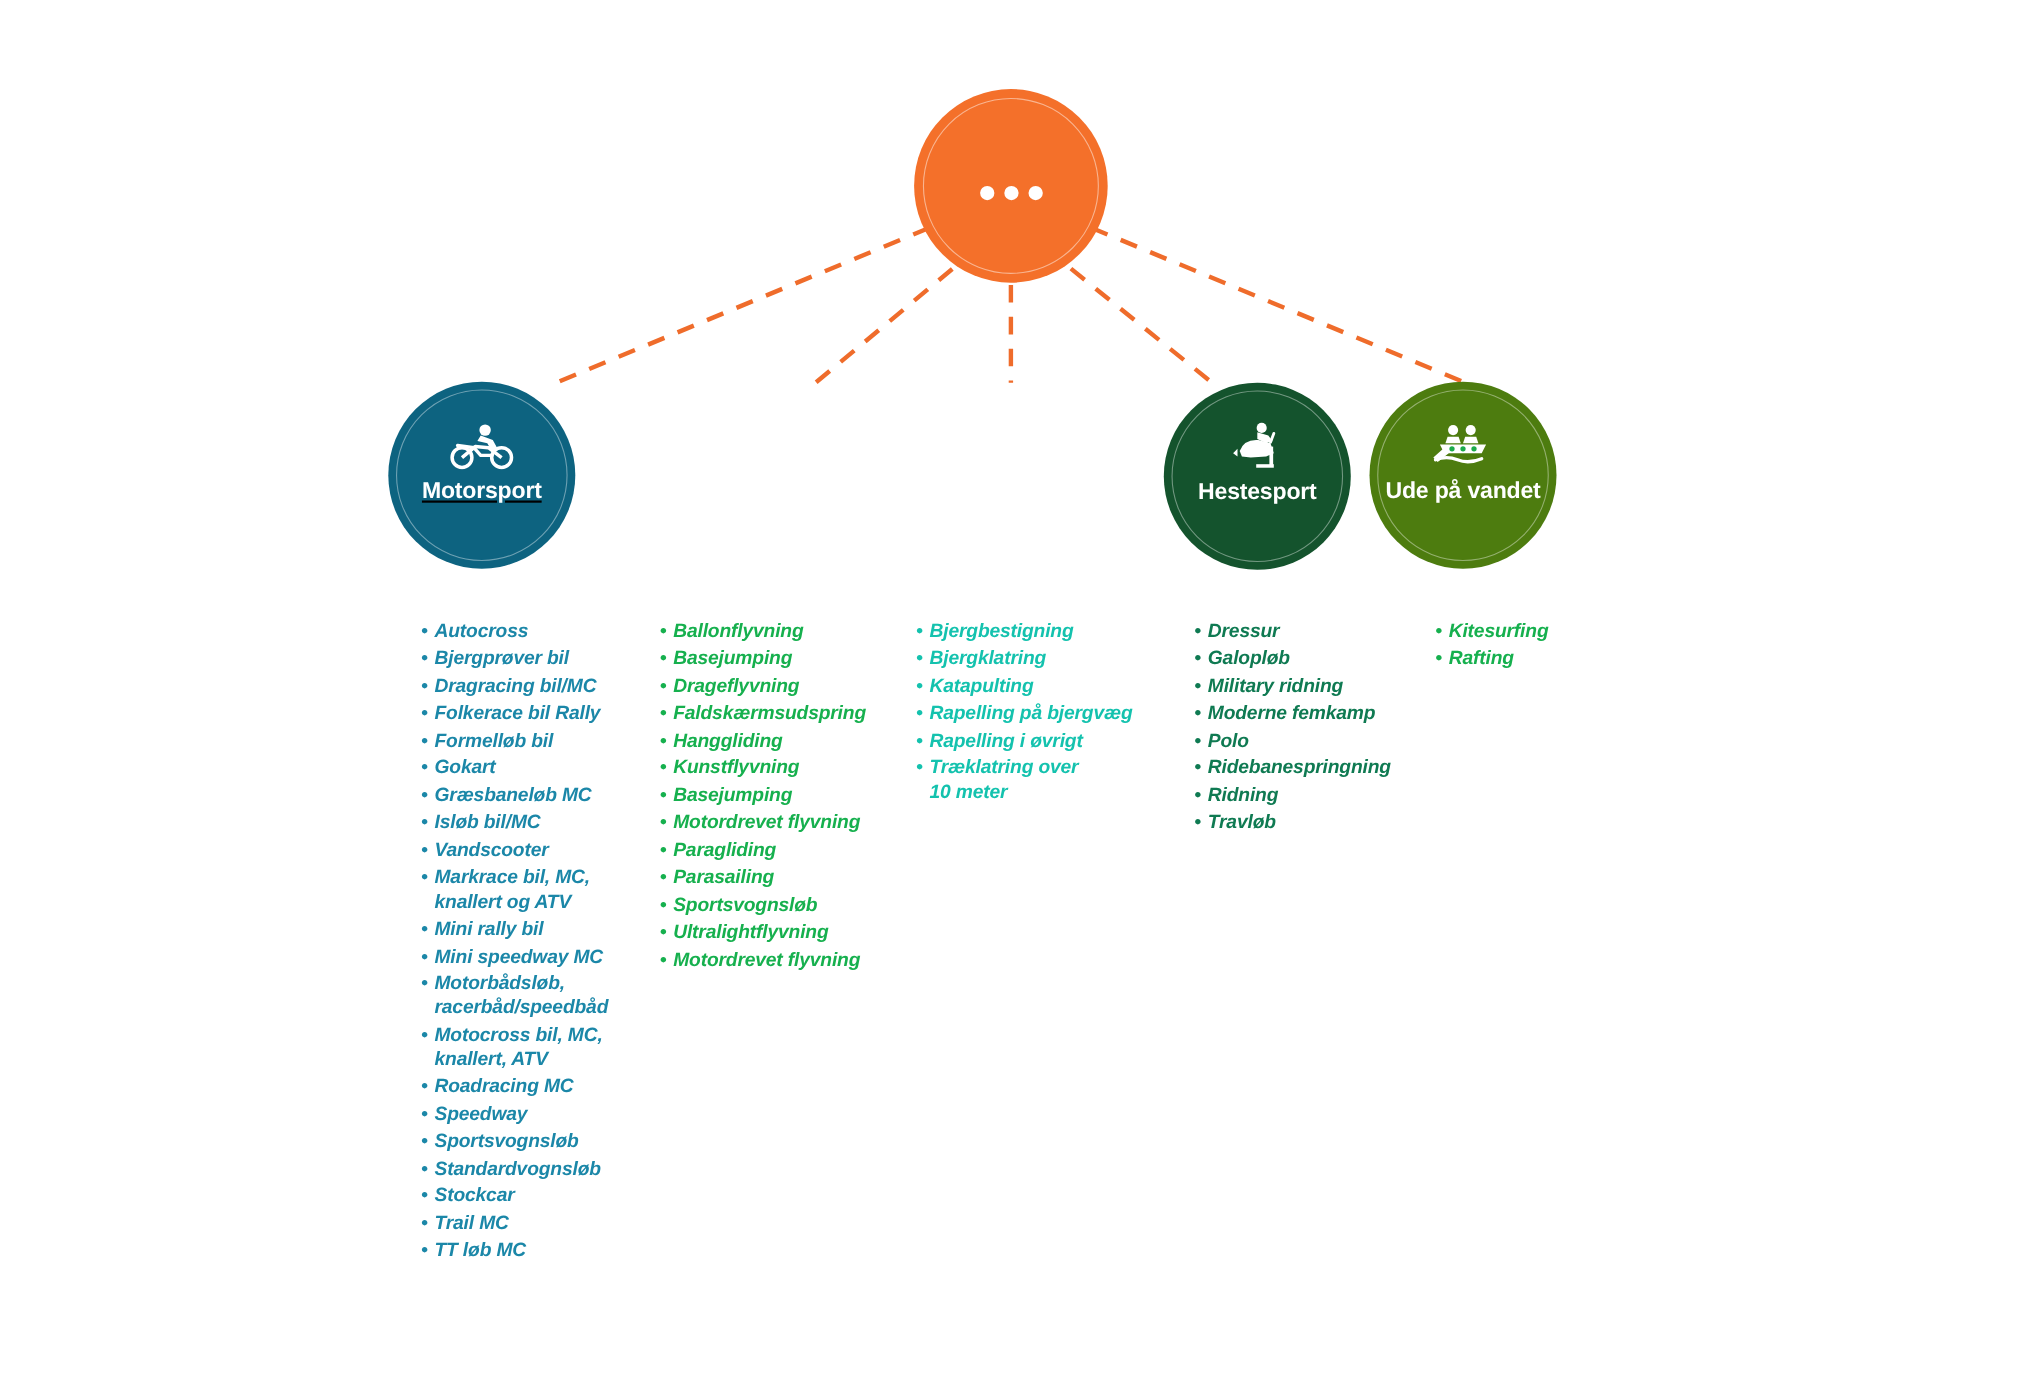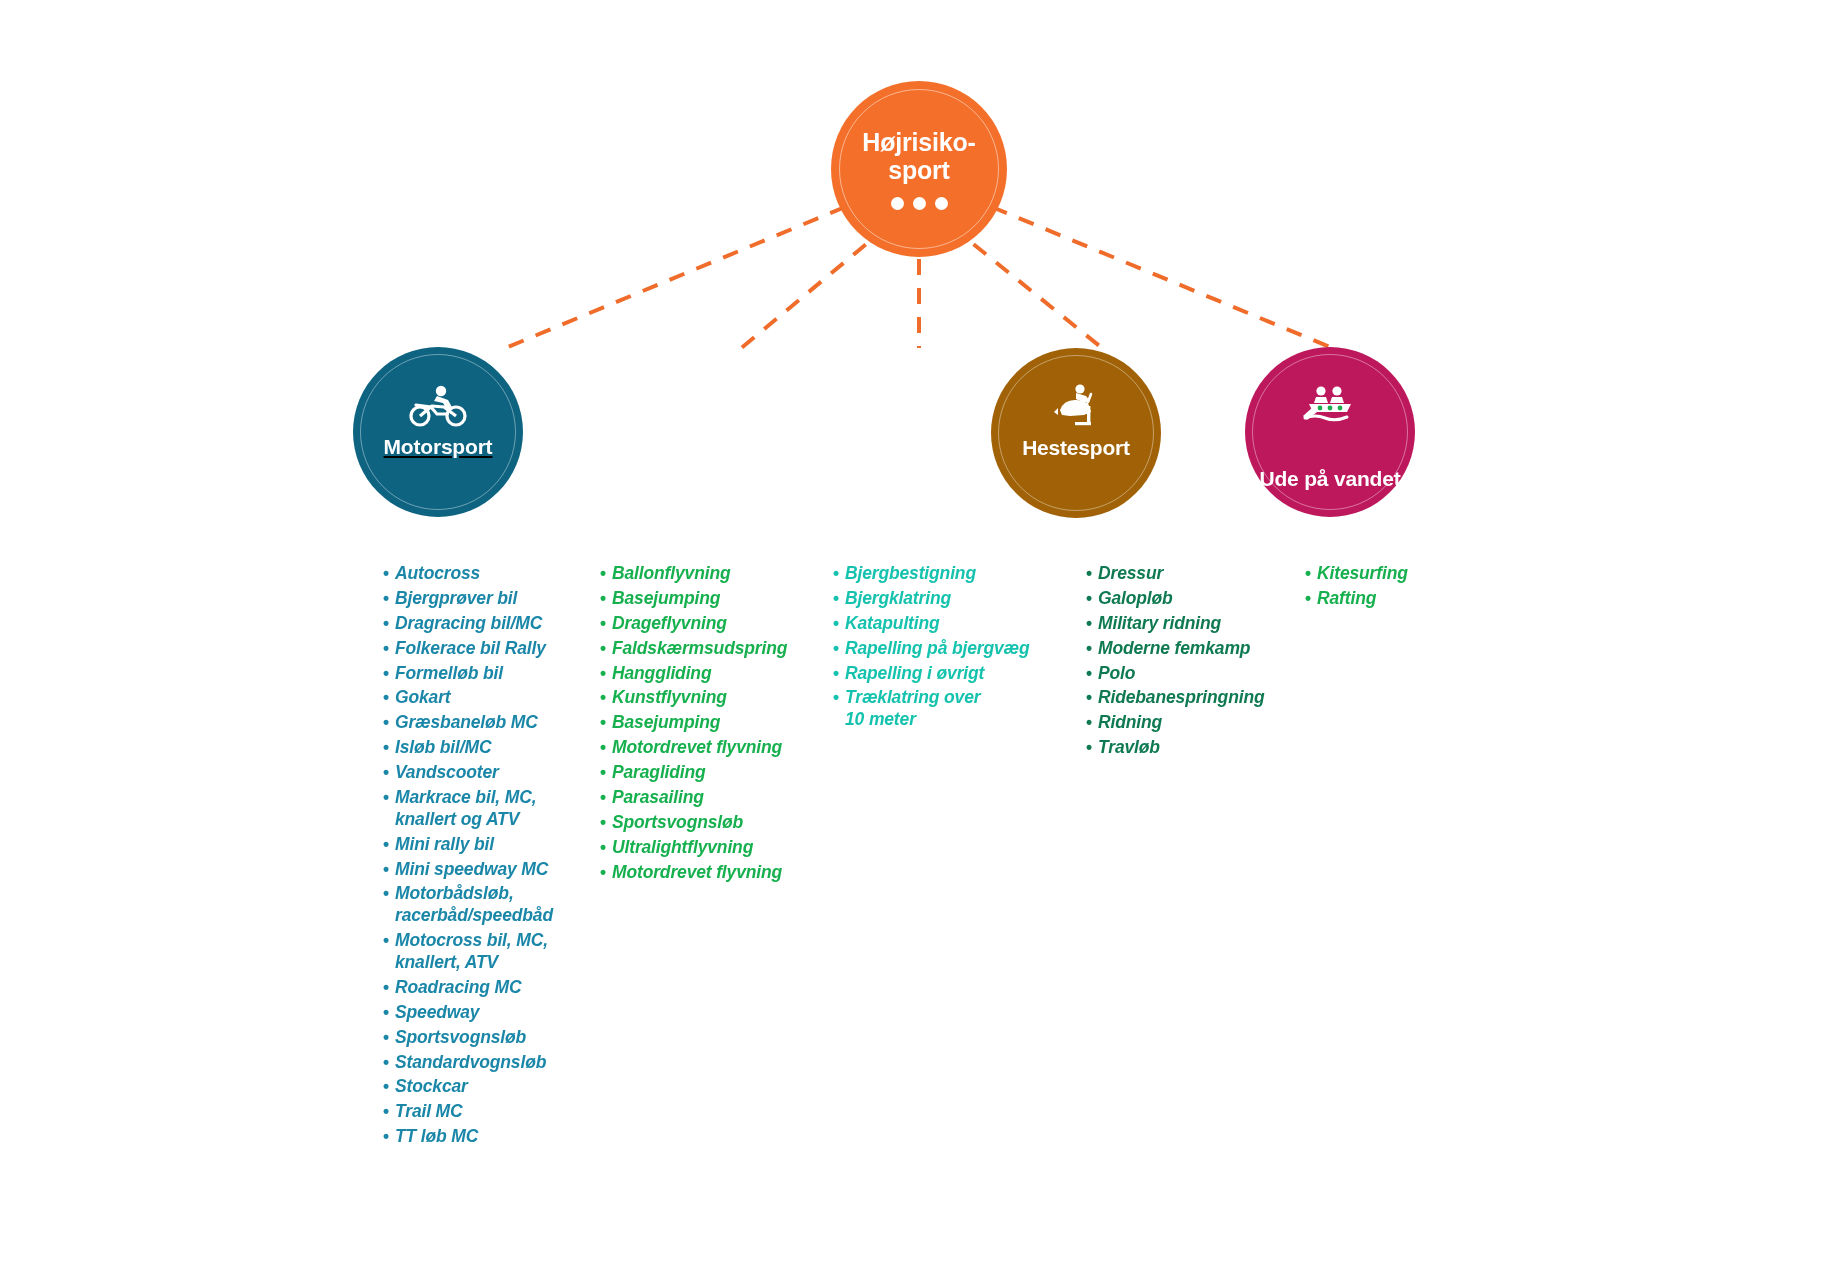--- a/index.html
+++ b/index.html
@@ -146,22 +146,20 @@
       <line x1="845" y1="207" x2="508" y2="347"></line>
       <line x1="888" y1="226" x2="739" y2="350"></line>
       <line x1="919" y1="230" x2="919" y2="348"></line>
       <line x1="951" y1="226" x2="1102" y2="348"></line>
       <line x1="992" y1="207" x2="1330" y2="347"></line>
     </g>
   </svg>
 
   <div class="root-node" style="left: 831px; top: 81px; background: rgb(244, 112, 42);">
     <div class="ring"></div>
-    <div class="root-label">Højrisiko-
-sport</div>
     <div class="dots">
       <span></span>
       <span></span>
       <span></span>
     </div>
   </div>
 
   <div class="cat-node" style="left:353px; top:347px; background:#0d6380;text-decoration:underline;">
     <div class="ring"></div>
     <div class="cat-icon">
@@ -175,37 +173,37 @@
         <path d="M12 33 L24 23 L36 24 L48 33" fill="none" stroke="#ffffff" stroke-width="3.2" stroke-linejoin="round"></path>
         <path d="M8 22 L23 24" stroke="#ffffff" stroke-width="3.2" stroke-linecap="round"></path>
         <path d="M22 23 L29 31 L40 31" fill="none" stroke="#ffffff" stroke-width="3" stroke-linejoin="round"></path>
       </svg>
     </div>
     <div class="cat-label">Motorsport</div>
   </div>
 
 
 
-  <div class="cat-node" style="left:991px; top:348px; background:#a16207;">
+  <div class="cat-node" style="left:1058px; top:348px; background:#14532d;">
     <div class="ring"></div>
     <div class="cat-icon">
       <svg width="52" height="48" viewBox="0 0 52 48">
         <circle cx="30" cy="7" r="4.6" fill="#ffffff"></circle>
         <path d="M26 11 L36 14 L40 19 L34 21 L26 17 Z" fill="#ffffff"></path>
         <path d="M10 28 Q14 17 27 18 L38 21 L41 30 L34 33 L20 34 L12 33 Z" fill="#ffffff"></path>
         <path d="M8 26 L4 30 L8 33" fill="#ffffff"></path>
         <path d="M38 20 L41 12" stroke="#ffffff" stroke-width="2.6" fill="none" stroke-linecap="round"></path>
         <rect x="37" y="24" width="3.4" height="18" fill="#ffffff"></rect>
         <rect x="25" y="40" width="16" height="3.2" fill="#ffffff"></rect>
       </svg>
     </div>
     <div class="cat-label">Hestesport</div>
   </div>
 
-  <div class="cat-node" style="left:1245px; top:347px; background:#be185d;gap:32px;">
+  <div class="cat-node" style="left:1245px; top:347px; background:#4d7c0f;">
     <div class="ring"></div>
     <div class="cat-icon">
       <svg width="62" height="40" viewBox="0 0 62 40">
         <circle cx="22" cy="6" r="4.6" fill="#ffffff"></circle>
         <circle cx="38" cy="6" r="4.6" fill="#ffffff"></circle>
         <path d="M17 12 L27 12 L29 18 L15 18 Z" fill="#ffffff"></path>
         <path d="M33 12 L43 12 L45 18 L31 18 Z" fill="#ffffff"></path>
         <path d="M10 19 L52 19 L48 27 L14 27 Z" fill="#ffffff"></path>
         <circle cx="21" cy="23" r="2.4" fill="#1cab4b"></circle>
         <circle cx="31" cy="23" r="2.4" fill="#1cab4b"></circle>

